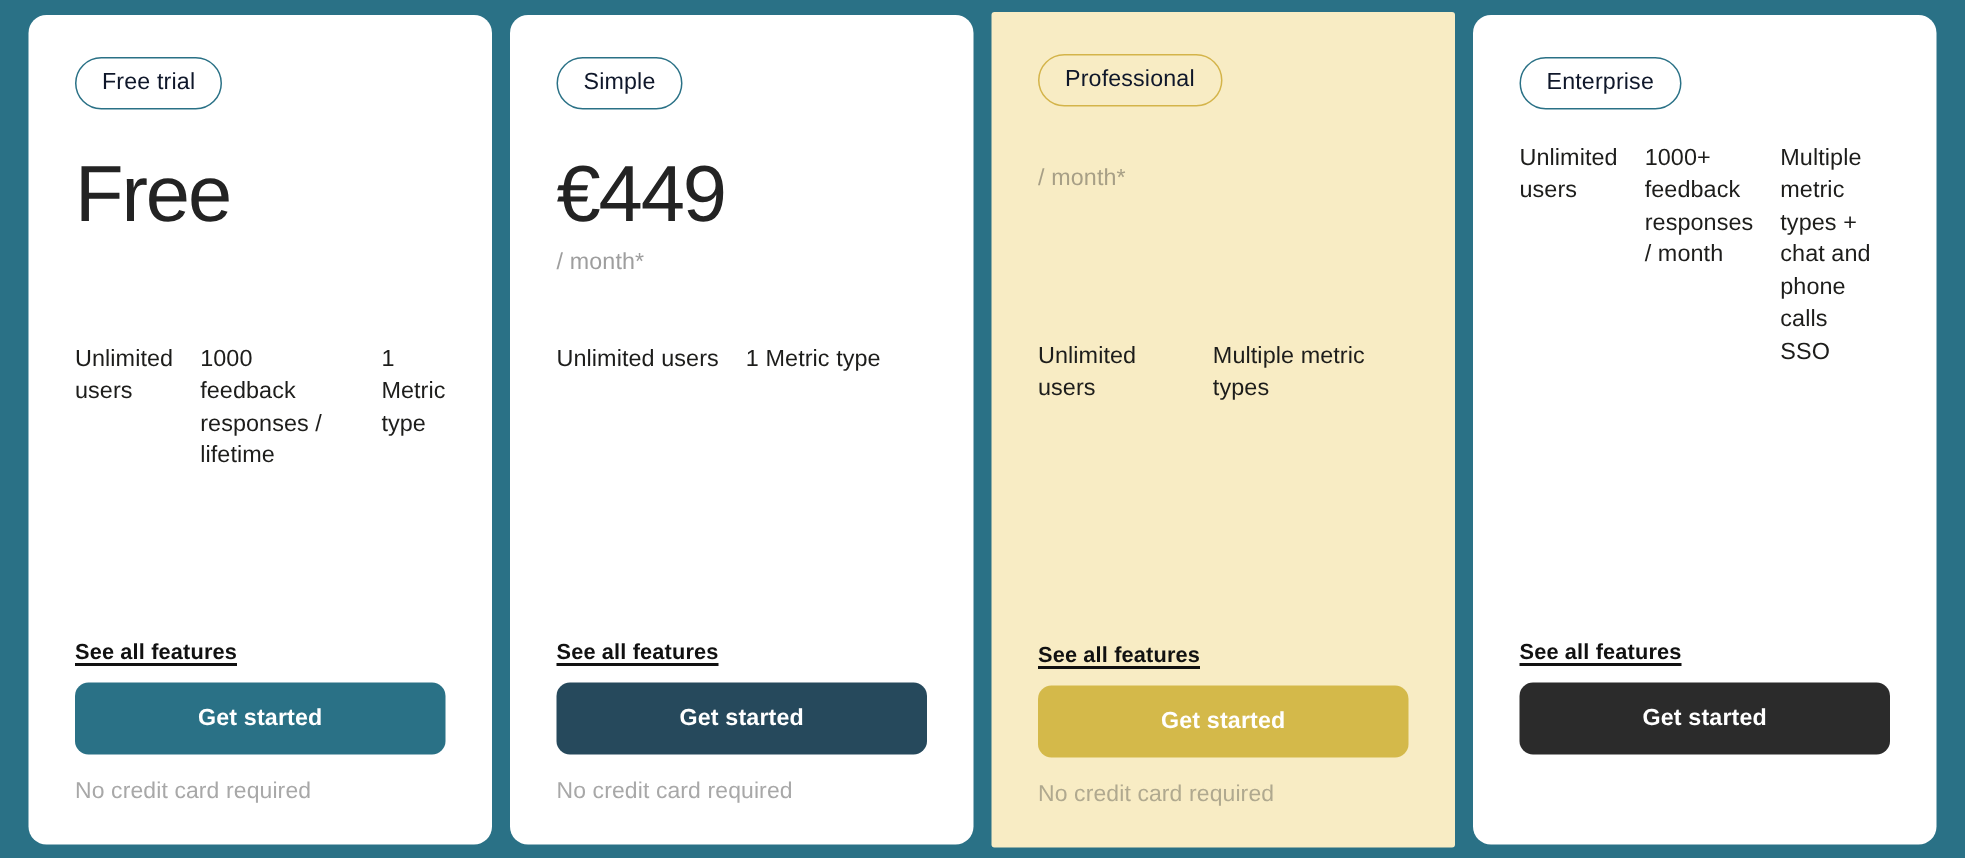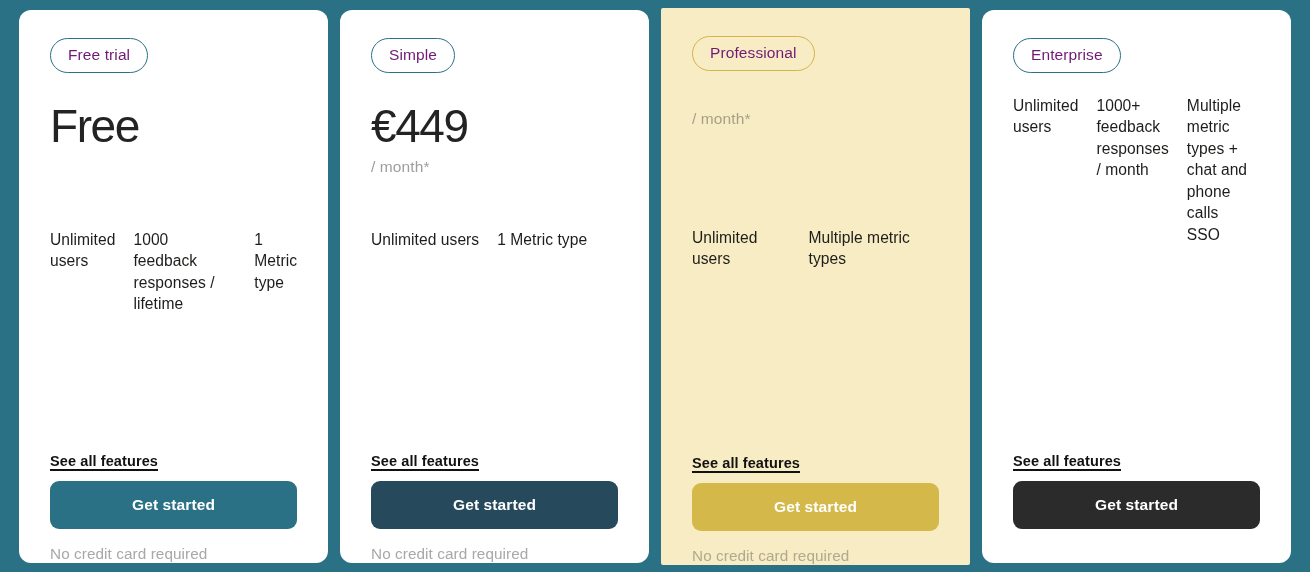--- a/index.html
+++ b/index.html
@@ -46,35 +46,35 @@
   .plan-badge {
     display: inline-flex;
     align-items: center;
     justify-content: center;
     align-self: flex-start;
     border: 1.7px solid #2a7186;
     border-radius: 999px;
     padding: 8px 17px 9px 17px;
     font-size: 15.5px;
     line-height: 1;
-    color: #701a75;
+    color: #0f172a;
     background: transparent;
     letter-spacing: 0.1px;
   }
   .plan-card.featured .plan-badge {
     border-color: #d4b44a;
   }
 
   .price-block {
     margin-top: 30px;
     min-height: 104px;
   }
 
   .price-amount {
-    font-size: 46px;
+    font-size: 53px;
     line-height: 1.02;
     font-weight: 400;
     color: #232323;
     letter-spacing: -1.4px;
     white-space: nowrap;
   }
 
   .price-period {
     margin-top: 9px;
     font-size: 15.5px;
@@ -97,20 +97,21 @@
   .feature-item {
     font-size: 15.6px;
     line-height: 1.38;
     color: #1d1d1b;
     letter-spacing: 0.05px;
     white-space: pre-line;
   }
 
   .card-footer {
     margin-top: auto;
+    padding-bottom: 26px;
   }
 
   .see-all-features {
     display: inline-block;
     font-size: 14.5px;
     font-weight: 700;
     color: #111111;
     text-decoration: underline;
     text-underline-offset: 3px;
     text-decoration-thickness: 1.6px;

